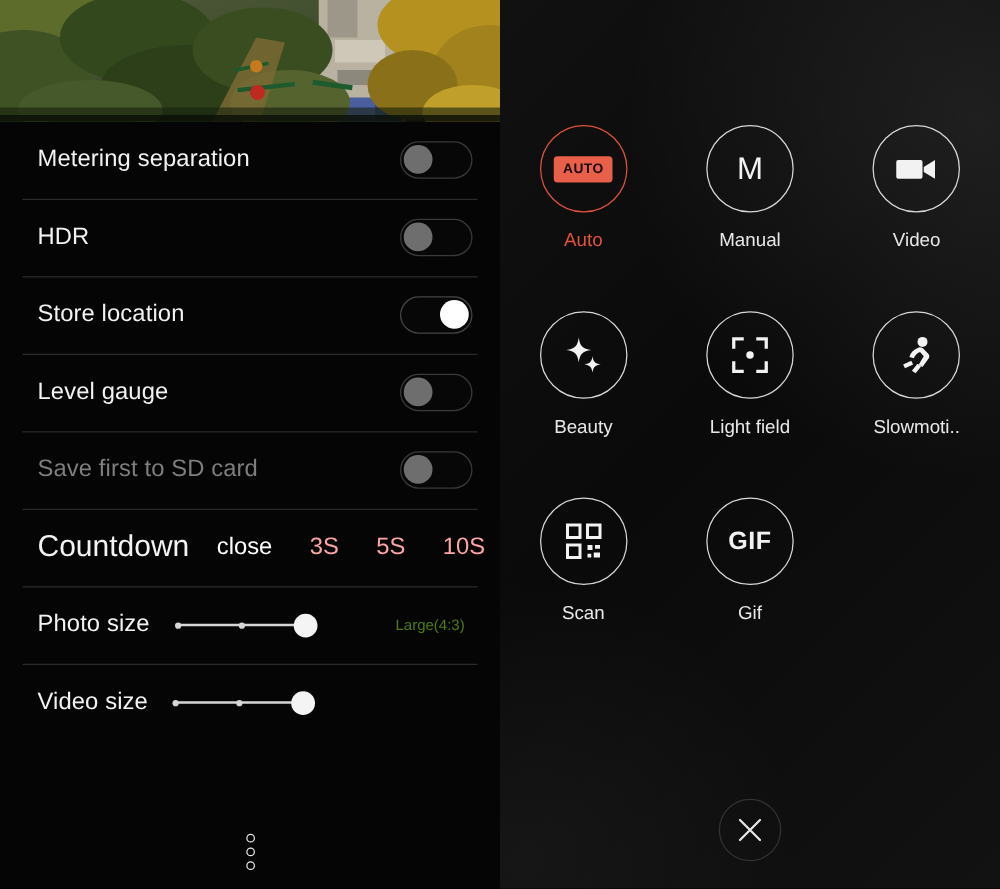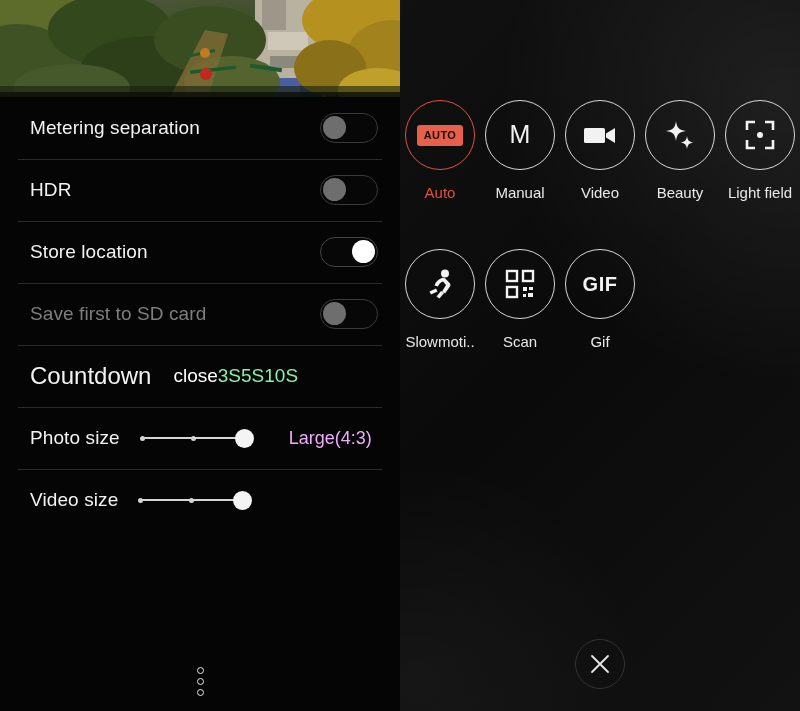--- a/index.html
+++ b/index.html
@@ -100,25 +100,26 @@
   .countdown-label {
     color: #f2f2f2;
     font-size: 24px;
     white-space: nowrap;
   }
   .countdown-opts {
     flex: 1;
     display: flex;
     align-items: center;
     justify-content: flex-start;
+    gap: 30px;
     padding-left: 22px;
   }
   .cd-opt {
     font-size: 19px;
-    color: #86efac;
+    color: #fca5a5;
     white-space: nowrap;
   }
   .cd-opt.selected { color: #ffffff; }
 
   
   .slider-wrap {
     flex: none;
     width: 130px;
     position: relative;
     height: 30px;
@@ -147,22 +148,22 @@
     width: 19px;
     height: 19px;
     border-radius: 50%;
     background: #f4f4f4;
     top: 5.5px;
   }
   .slider-value {
     flex: none;
     width: 96px;
     text-align: right;
-    color: #f0abfc;
-    font-size: 18px;
+    color: #4d7c0f;
+    font-size: 12px;
     line-height: 21px;
     padding-left: 8px;
   }
 
   
   .dots-handle {
     position: absolute;
     left: 0;
     right: 0;
     bottom: 0;
@@ -192,21 +193,21 @@
       radial-gradient(ellipse 320px 320px at 4% 96%, rgba(255,255,255,0.04), rgba(255,255,255,0) 70%),
       linear-gradient(135deg, #111111 0%, #0a0a0a 45%, #121212 100%);
     overflow: hidden;
   }
   .mode-grid {
     position: absolute;
     top: 100px;
     left: 0;
     right: 0;
     display: grid;
-    grid-template-columns: repeat(5, 1fr);
+    grid-template-columns: repeat(3, 1fr);
     row-gap: 48px;
   }
   .mode-item {
     display: flex;
     flex-direction: column;
     align-items: center;
   }
   .mode-circle {
     width: 70px;
     height: 70px;
@@ -323,20 +324,26 @@
       </div>
 
       <div class="setting-row">
         <span class="setting-label">Store location</span>
         <span class="toggle on">
             <span class="knob"></span>
           </span>
       </div>
 
 
+      <div class="setting-row">
+        <span class="setting-label">Level gauge</span>
+        <span class="toggle">
+            <span class="knob"></span>
+          </span>
+      </div>
 
       <div class="setting-row">
         <span class="setting-label disabled">Save first to SD card</span>
         <span class="toggle">
             <span class="knob"></span>
           </span>
       </div>
 
       <div class="setting-row countdown-row">
         <span class="countdown-label">Countdown</span>

